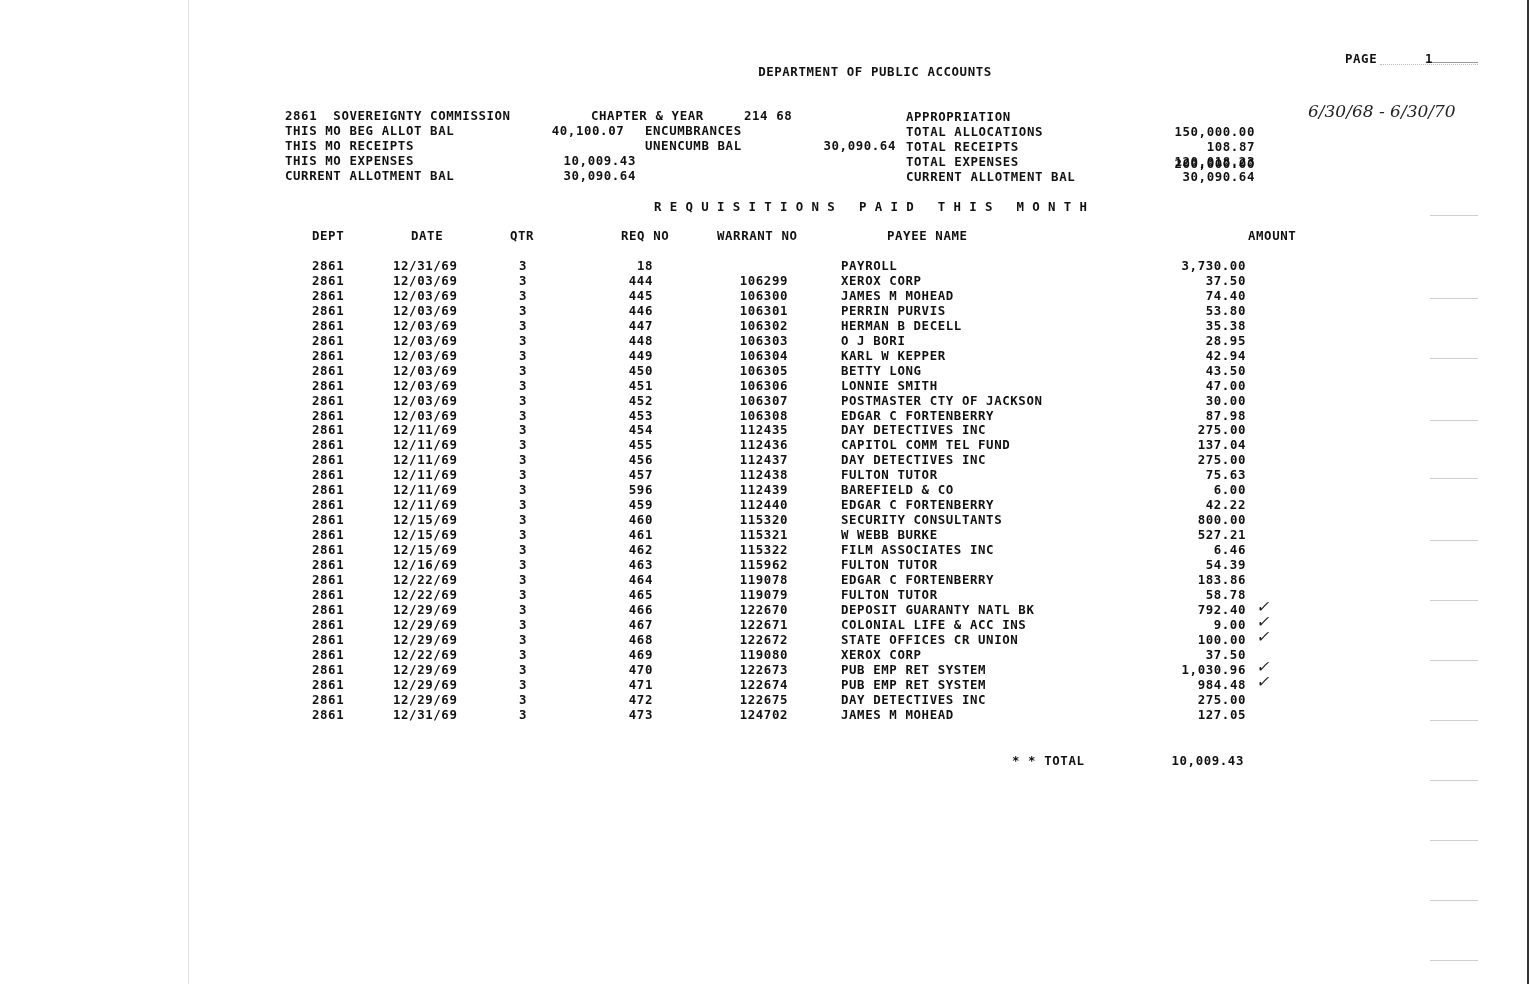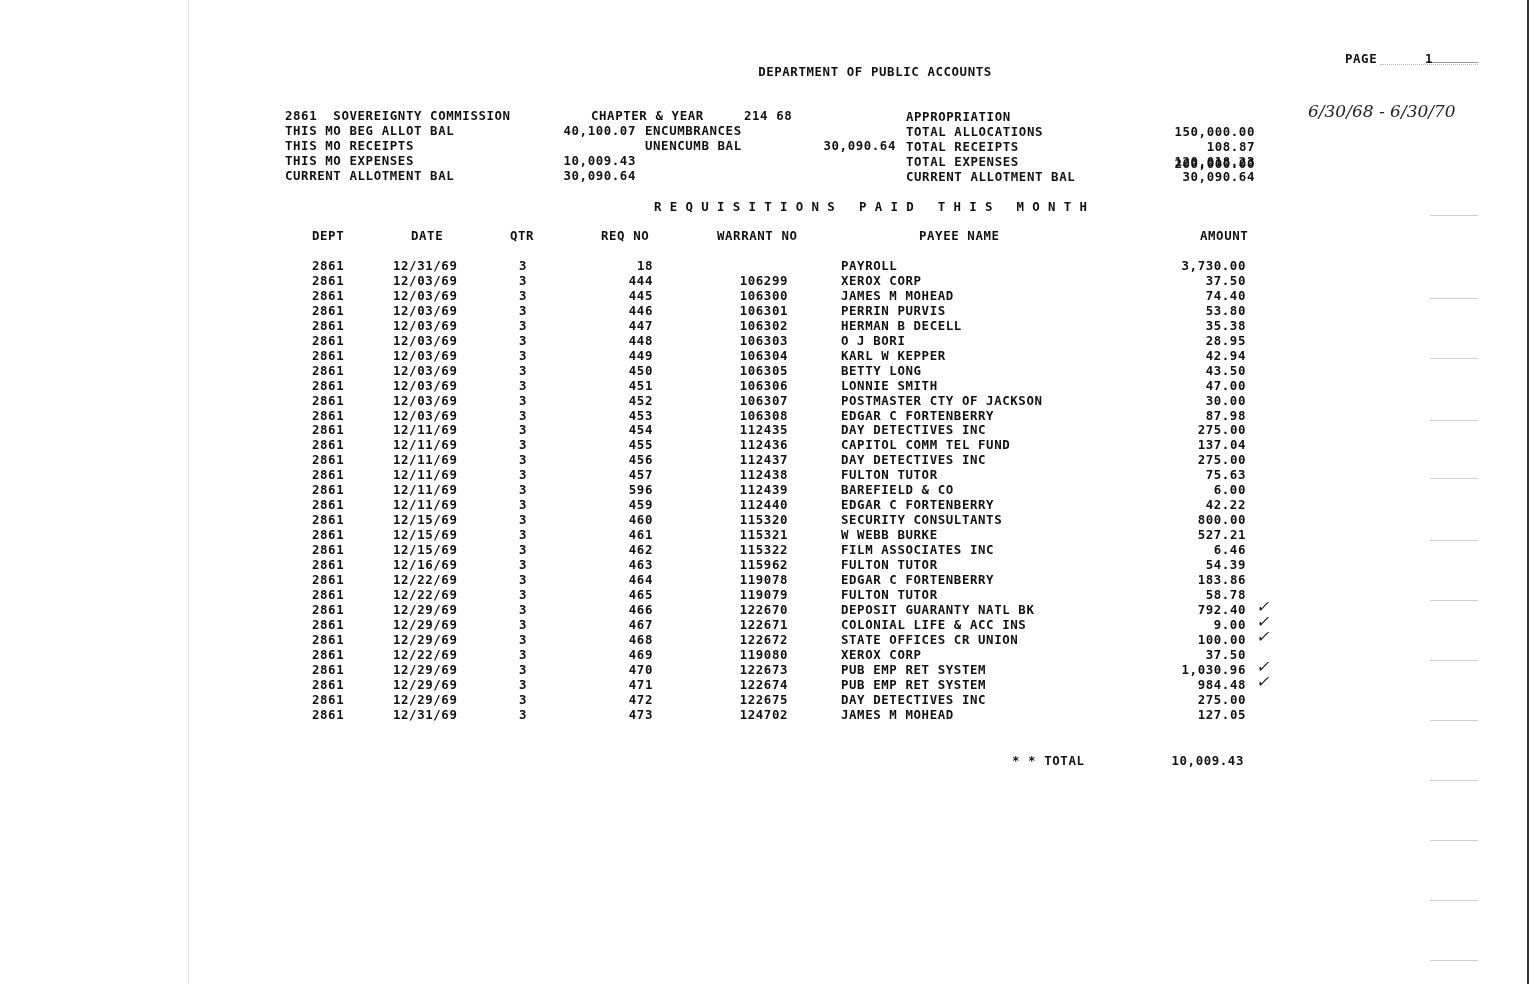--- a/index.html
+++ b/index.html
@@ -51,21 +51,21 @@
 <div class="abs title-block">
   <div>DEPARTMENT OF PUBLIC ACCOUNTS</div>
 </div>
 <div class="abs" style="left:1345px; top:51px;">PAGE</div>
 <div class="abs" style="left:1425px; top:51px;">1</div>
 <div class="dotline" style="left:1380px; top:64px; width:98px;"></div>
 <div class="abs hand" style="left:1308px; top:104px;">6/30/68 - 6/30/70</div>
 
 <div class="abs" style="left:285px; top:108px;">2861  SOVEREIGNTY COMMISSION</div>
 <div class="abs" style="left:285px; top:123px;">THIS MO BEG ALLOT BAL</div>
-<div class="abs right" style="left:540px; width:96px; top:123px;">40,100.07</div>
+<div class="abs right" style="left:540px; width:96px; top:123px;text-align:center;">40,100.07</div>
 <div class="abs" style="left:285px; top:138px;">THIS MO RECEIPTS</div>
 <div class="abs right" style="left:540px; width:96px; top:138px;"></div>
 <div class="abs" style="left:285px; top:153px;">THIS MO EXPENSES</div>
 <div class="abs right" style="left:540px; width:96px; top:153px;">10,009.43</div>
 <div class="abs" style="left:285px; top:168px;">CURRENT ALLOTMENT BAL</div>
 <div class="abs right" style="left:540px; width:96px; top:168px;">30,090.64</div>
 
 <div class="abs" style="left:591px; top:108px;">CHAPTER &amp; YEAR</div>
 <div class="abs" style="left:744px; top:108px;">214 68</div>
 <div class="abs" style="left:645px; top:123px;">ENCUMBRANCES</div>
@@ -82,24 +82,24 @@
 <div class="abs right" style="left:1140px; width:115px; top:154px;">120,018.23</div>
 <div class="abs" style="left:906px; top:169px;">CURRENT ALLOTMENT BAL</div>
 <div class="abs right" style="left:1140px; width:115px; top:169px;">30,090.64</div>
 
 <div class="abs spaced" style="left:654px; top:199px;">REQUISITIONS PAID THIS MONTH</div>
 
 <div class="row" style="top:228px;">
   <span style="left:312px;">DEPT</span>
   <span style="left:411px;">DATE</span>
   <span style="left:510px;">QTR</span>
-  <span style="left:601px;">REQ NO</span>
+  <span style="left:621px;">REQ NO</span>
   <span style="left:717px;">WARRANT NO</span>
-  <span style="left:887px;margin-left:32px;">PAYEE NAME</span>
-  <span style="left:1200px;text-align:right;">AMOUNT</span>
+  <span style="left:887px;">PAYEE NAME</span>
+  <span style="left:1248px;text-align:right;">AMOUNT</span>
 </div>
 
 <div id="rows">
     <div class="row" style="top: 258px;">
       <span class="c-dept">2861</span>
       <span class="c-date">12/31/69</span>
       <span class="c-qtr">3</span>
       <span class="c-req">18</span>
       <span class="c-war"></span>
       <span class="c-payee">PAYROLL</span>

